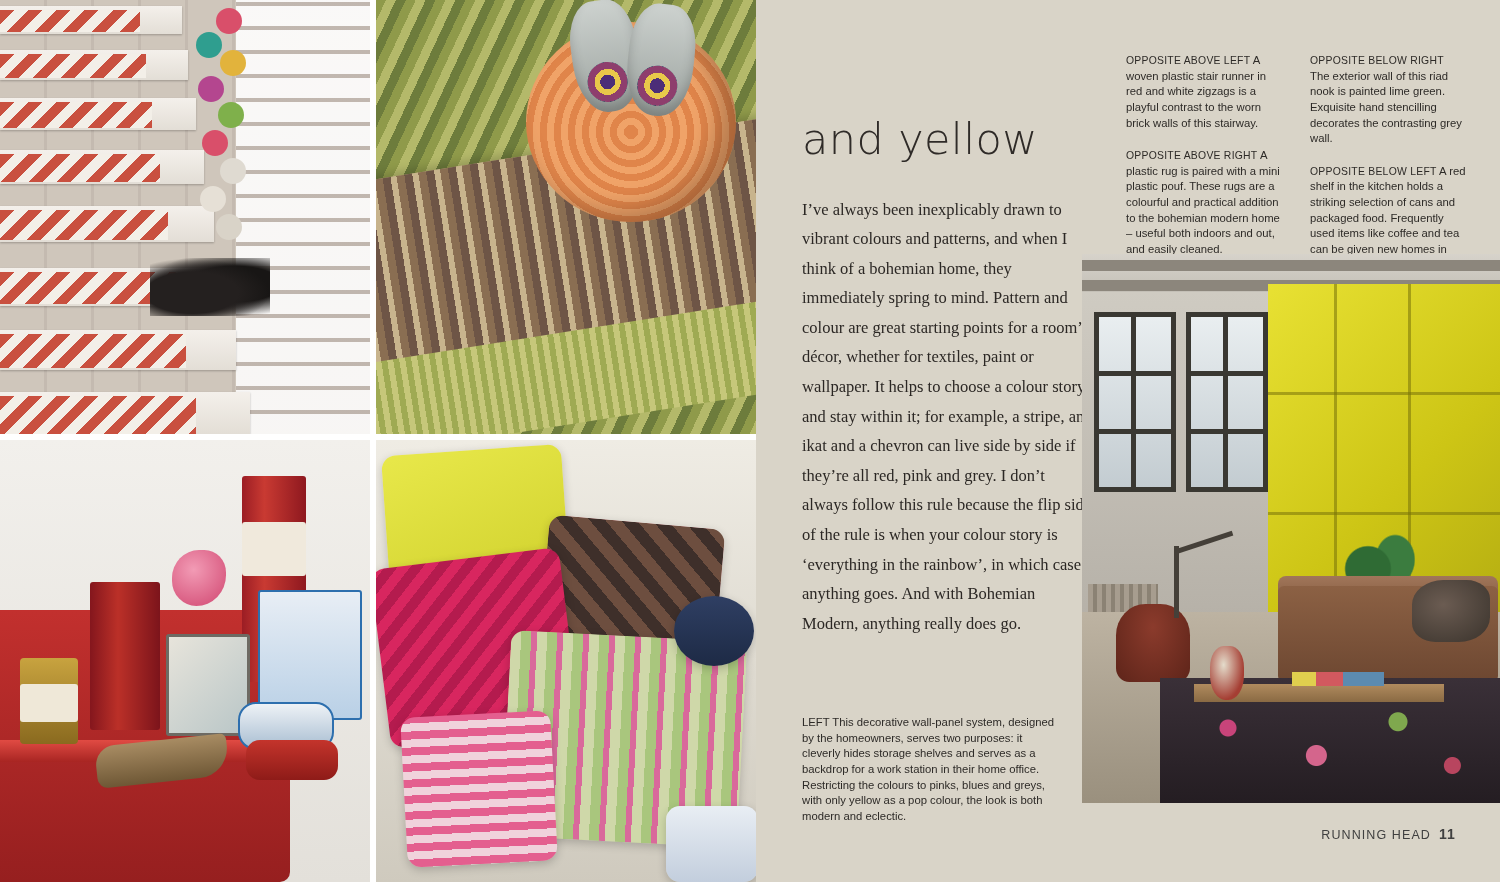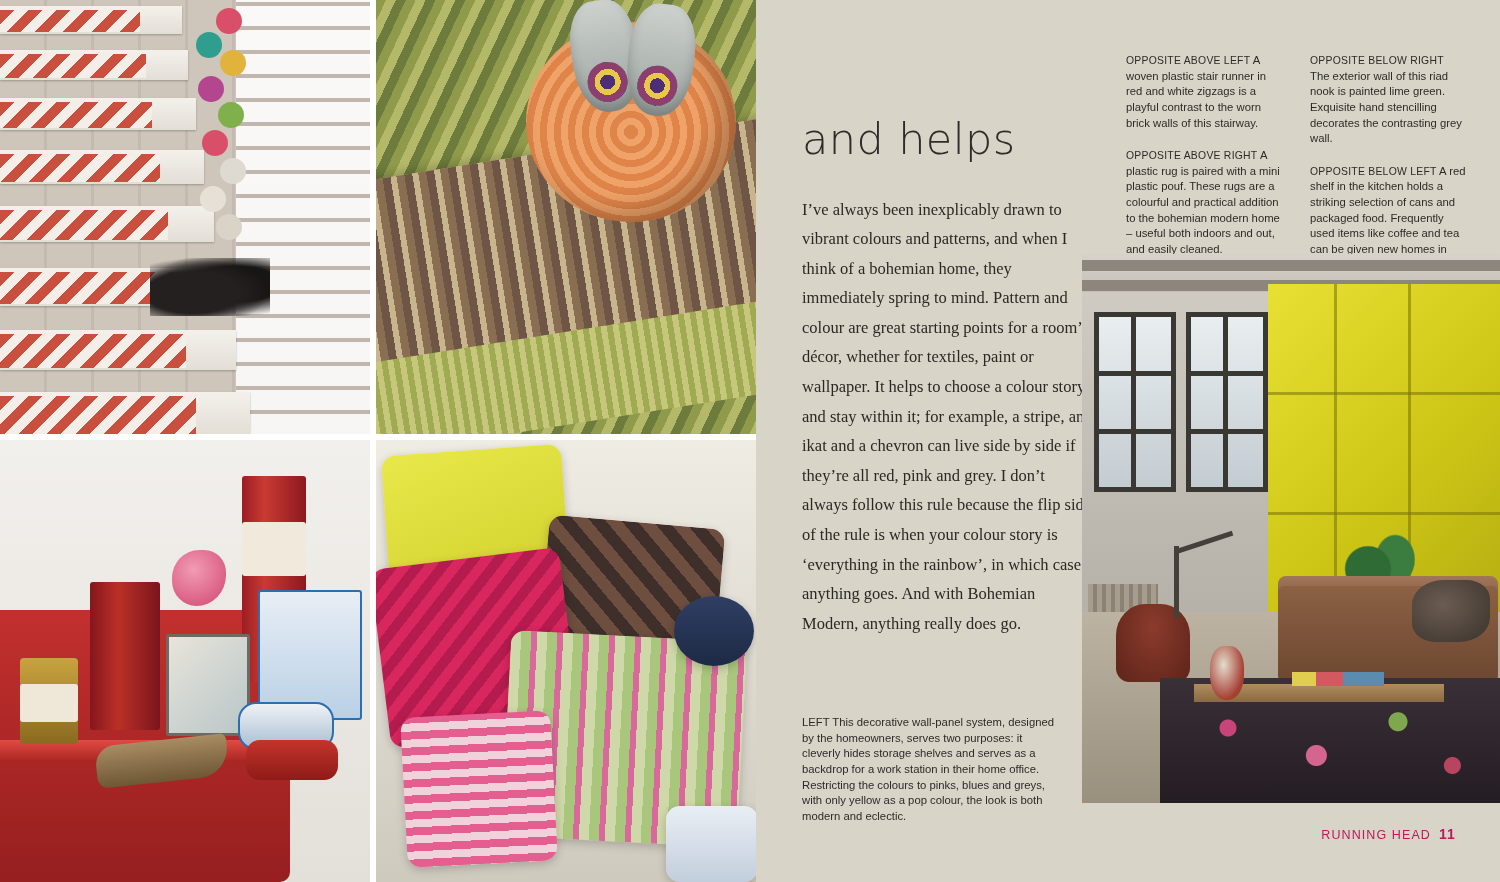--- a/index.html
+++ b/index.html
@@ -185,21 +185,21 @@
     line-height: 15.6px;
     color: #2d2a27;
   }
   .folio {
     position: absolute;
     right: 44px;
     bottom: 40px;
     font-family: "Liberation Sans", sans-serif;
     font-size: 12.5px;
     letter-spacing: 1.1px;
-    color: #be185d;
+    color: #404040;
   }
   .folio .num {
     font-weight: bold;
     margin-left: 8px;
     font-size: 14px;
   }
 
   
   .p-interior {
     position: absolute;
@@ -386,21 +386,21 @@
       <div class="cushion" style="left:28px;top:274px;width:150px;height:150px;background:repeating-linear-gradient(0deg,#e45f8f 0 8px,#f0d2db 8px 16px);transform:rotate(-3deg);"></div>
       <div class="cushion" style="left:298px;top:156px;width:80px;height:70px;background:linear-gradient(180deg,#2f3f63,#1d2a45);border-radius:50%;"></div>
       <div class="cushion" style="left:290px;top:366px;width:92px;height:76px;background:linear-gradient(180deg,#e9eef4,#c3cedd);"></div>
     </div>
   </div>
 
   <div class="right-page">
 
     <h1 class="headline">
       <br>
-      <span>and helps</span>
+      <span>and yellow</span>
     </h1>
 
     <p class="body-copy">I’ve always been inexplicably drawn to vibrant colours and patterns, and when I think of a bohemian home, they immediately spring to mind. Pattern and colour are great starting points for a room’s décor, whether for textiles, paint or wallpaper. It helps to choose a colour story and stay within it; for example, a stripe, an ikat and a chevron can live side by side if they’re all red, pink and grey. I don’t always follow this rule because the flip side of the rule is when your colour story is ‘everything in the rainbow’, in which case anything goes. And with Bohemian Modern, anything really does go.</p>
 
     <div class="caption-cols">
       <div class="cap-col">
         <p class="cap">
           <span class="lead">OPPOSITE ABOVE LEFT</span><span> A woven plastic stair runner in red and white zigzags is a playful contrast to the worn brick walls of this stairway.</span>
         </p>
         <p class="cap">

